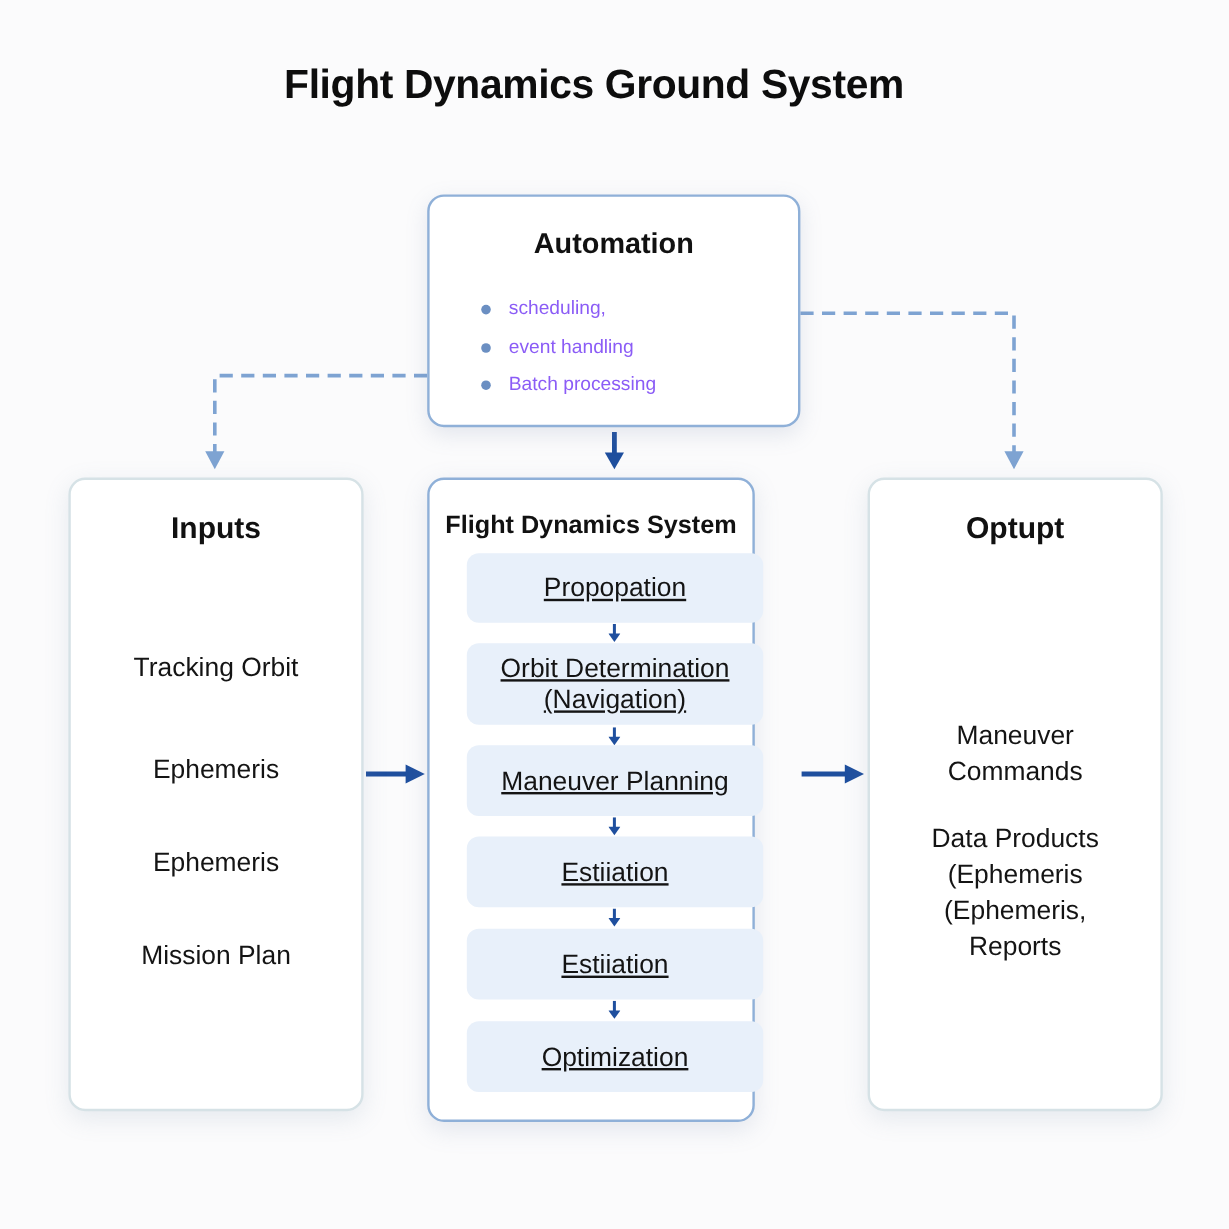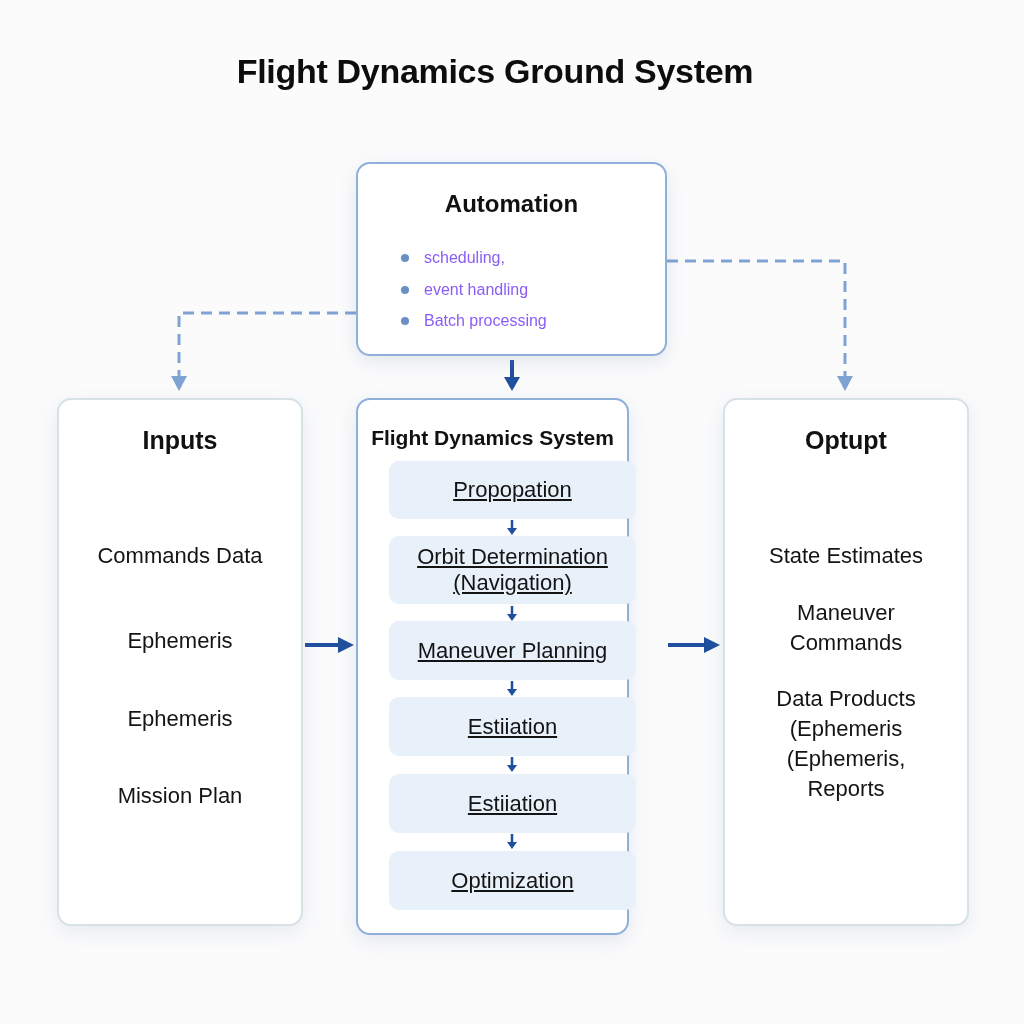--- a/index.html
+++ b/index.html
@@ -130,21 +130,21 @@
   <div class="hdr">Automation</div>
   <ul class="bullets">
     <li><span class="dot"></span><span>scheduling,</span></li>
     <li><span class="dot"></span><span>event handling</span></li>
     <li><span class="dot"></span><span>Batch processing</span></li>
   </ul>
 </div>
 
 <div class="box box-side box-in">
   <div class="hdr">Inputs</div>
-  <div class="side-item" style="top:141px">Commands Data</div>
+  <div class="side-item" style="top:141px">Tracking Orbit</div>
   <div class="side-item" style="top:226px">Ephemeris</div>
   <div class="side-item" style="top:304px">Ephemeris</div>
   <div class="side-item" style="top:381px">Mission Plan</div>
 </div>
 
 <div class="box box-fds">
   <div class="hdr">Flight Dynamics System</div>
 
   <div class="step" style="top:61px;height:58px">
       <span style="white-space:pre-line">Propopation</span>
@@ -187,20 +187,19 @@
       <polygon points="0,8 10,8 5,15" fill="#1f4f9e"></polygon>
     </svg>
 
   <div class="step" style="top:451px;height:59px">
       <span style="white-space:pre-line">Optimization</span>
     </div>
 </div>
 
 <div class="box box-side box-out">
   <div class="hdr">Optupt</div>
-  <div class="side-item" style="top:141px;white-space:pre-line">State Estimates</div>
   <div class="side-item" style="top:198px;white-space:pre-line">Maneuver
 Commands</div>
   <div class="side-item" style="top:284px;white-space:pre-line">Data Products
 (Ephemeris
 (Ephemeris,
 Reports</div>
 </div>
 
 </body></html>

